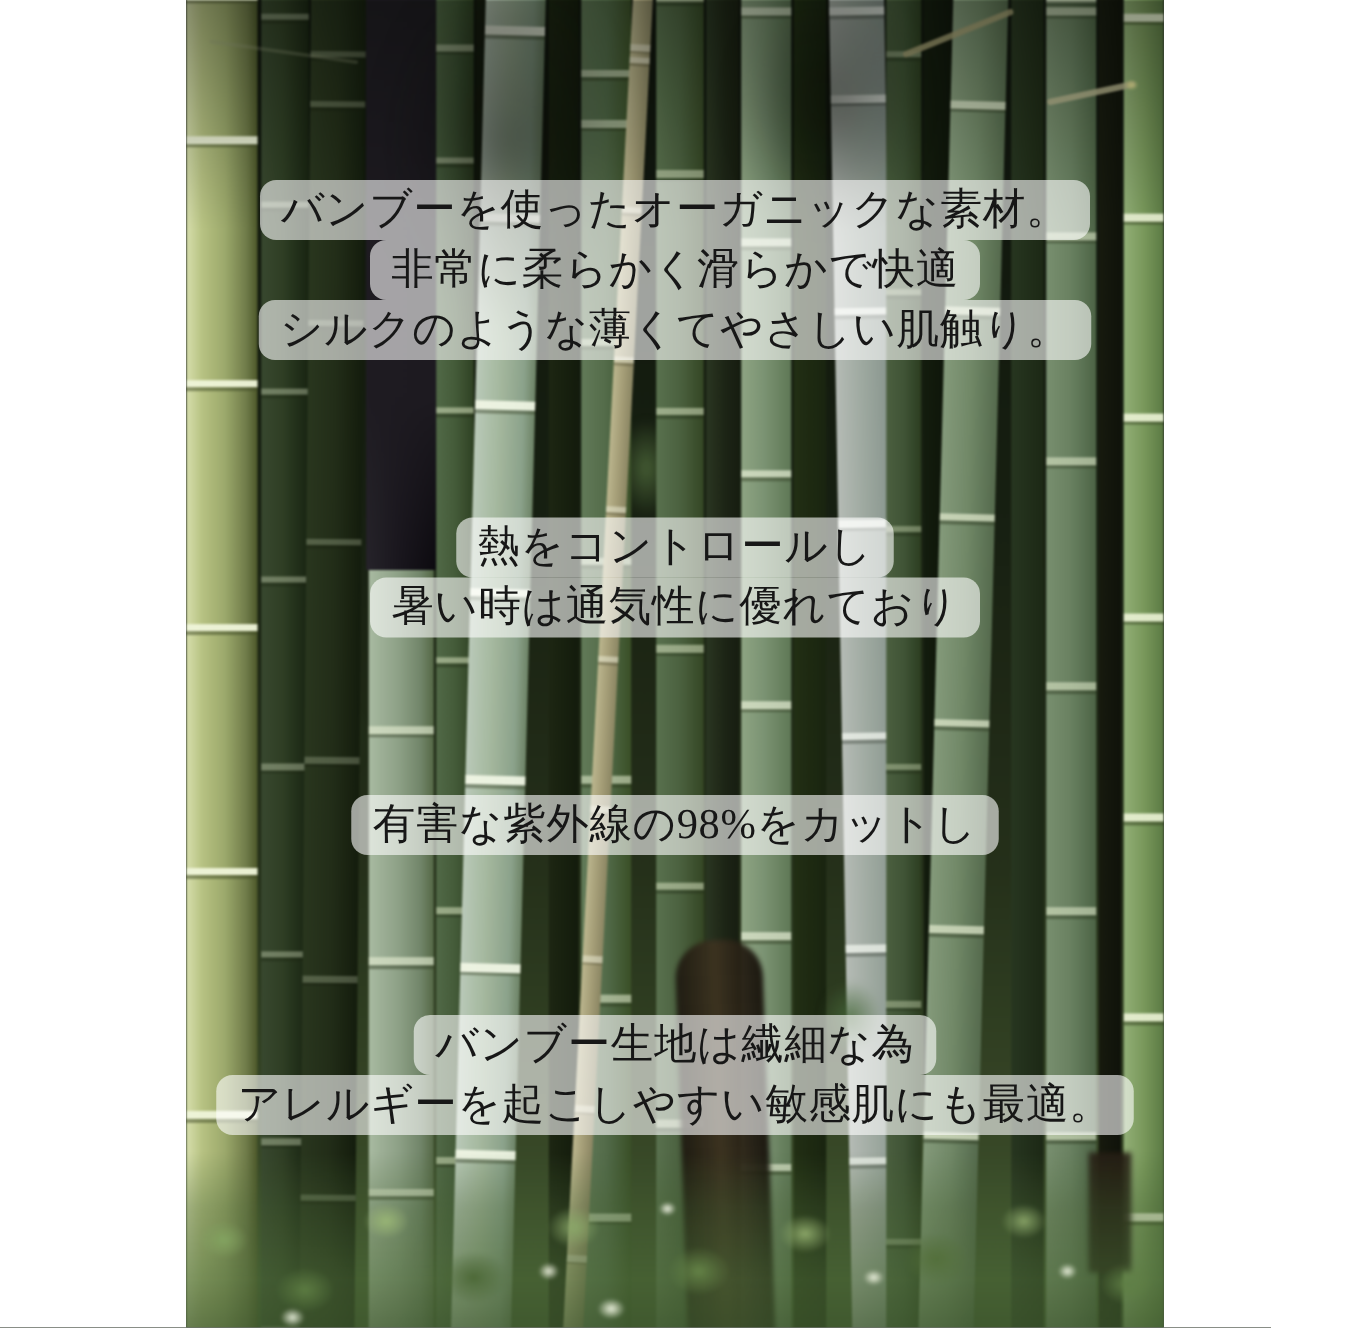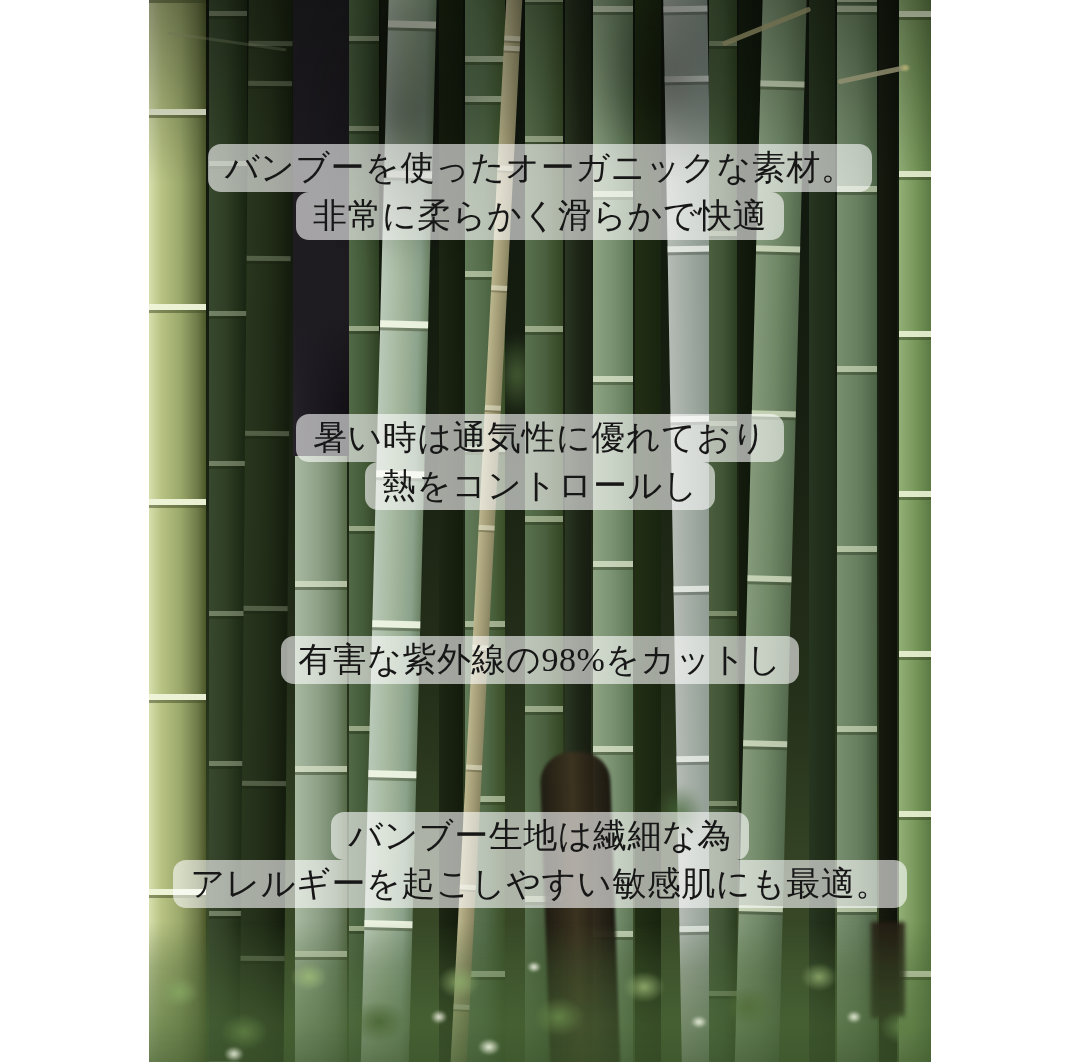--- a/index.html
+++ b/index.html
@@ -110,25 +110,26 @@
 
     <div class="veil" style="left:0;right:0;top:0;height:200px;background:linear-gradient(180deg,rgba(6,9,4,0.38),rgba(6,9,4,0) 92%);"></div>
     <div class="veil" style="left:140px;top:0;width:230px;height:330px;background:radial-gradient(60% 60% at 50% 35%,rgba(5,7,4,0.5),rgba(5,7,4,0) 75%);filter:blur(10px);"></div>
     <div class="veil" style="left:428px;top:0;width:170px;height:230px;background:radial-gradient(60% 60% at 50% 35%,rgba(5,7,4,0.45),rgba(5,7,4,0) 75%);filter:blur(10px);"></div>
   </div>
 </div>
 
 <div class="overlay block-1">
   <span class="overlay-line">バンブーを使ったオーガニックな素材。</span>
   <span class="overlay-line">非常に柔らかく滑らかで快適</span>
+  <span class="overlay-line">シルクのような薄くてやさしい肌触り。</span>
 </div>
 
 <div class="overlay block-2">
+  <span class="overlay-line">熱をコントロールし</span>
   <span class="overlay-line">暑い時は通気性に優れており</span>
-  <span class="overlay-line">熱をコントロールし</span>
 </div>
 
 <div class="overlay block-3">
   <span class="overlay-line">有害な紫外線の98%をカットし</span>
 </div>
 
 <div class="overlay block-4">
   <span class="overlay-line">バンブー生地は繊細な為</span>
   <span class="overlay-line">アレルギーを起こしやすい敏感肌にも最適。</span>
 </div>

